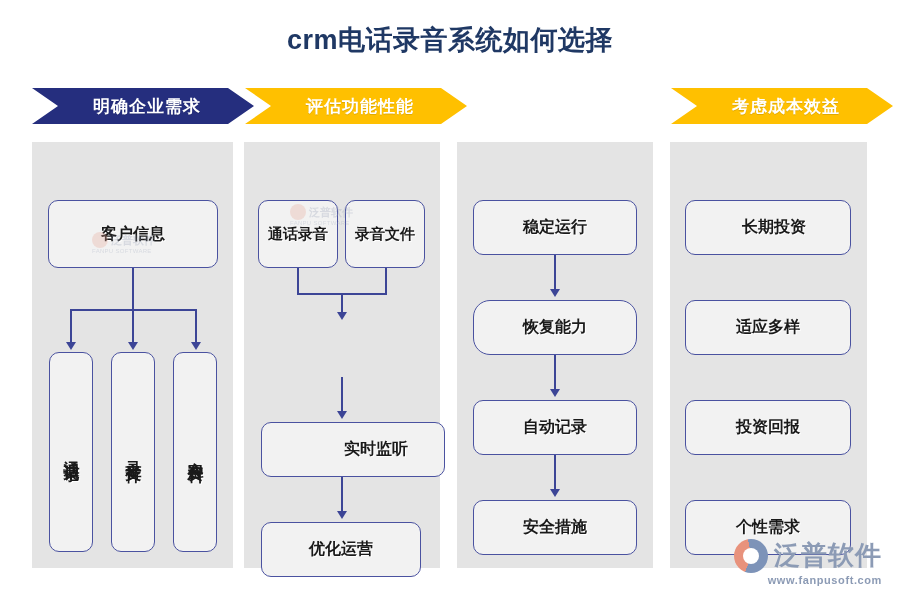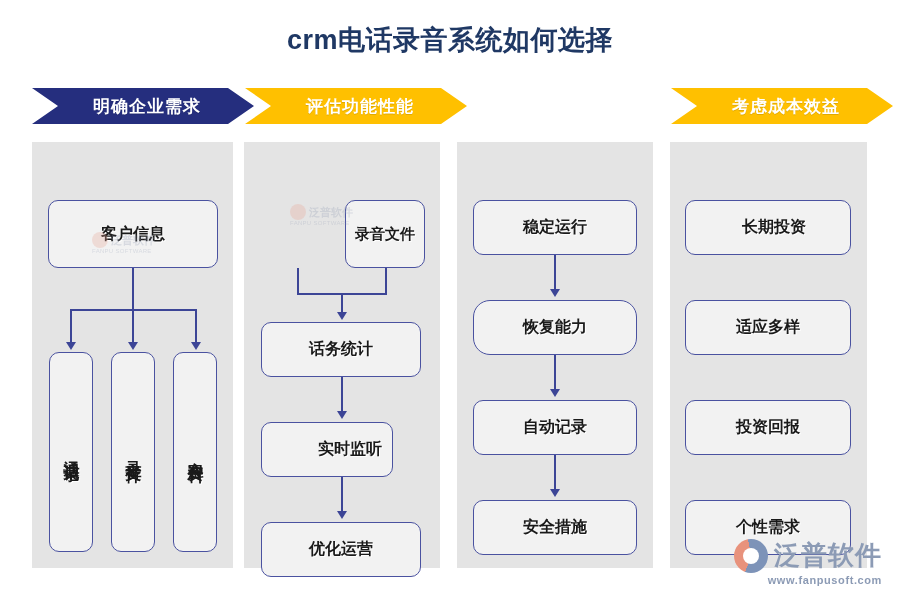--- a/index.html
+++ b/index.html
@@ -106,33 +106,33 @@
   <div class="arw" style="left:66px;top:254px;"></div>
   <div class="arw" style="left:128px;top:254px;"></div>
   <div class="arw" style="left:191px;top:254px;"></div>
 
   <div class="node vert" style="left:49px;top:264px;width:44px;height:200px;">通话记录</div>
   <div class="node vert" style="left:111px;top:264px;width:44px;height:200px;">录音文件</div>
   <div class="node vert" style="left:173px;top:264px;width:44px;height:200px;">客户资料</div>
 
   <div class="panel c2"></div>
 
+  <div class="node tight" style="left:258px;top:112px;width:80px;height:68px;">通话录音</div>
   <div class="node tight" style="left:345px;top:112px;width:80px;height:68px;">录音文件</div>
 
   <div class="ln vln" style="left:297px;top:180px;height:26px;"></div>
   <div class="ln vln" style="left:385px;top:180px;height:26px;"></div>
   <div class="ln hln" style="left:297px;top:205px;width:90px;"></div>
   <div class="ln vln" style="left:341px;top:205px;height:22px;"></div>
   <div class="arw" style="left:337px;top:224px;"></div>
 
-  <div class="node" style="left:261px;top:234px;width:160px;height:55px;">话务统计</div>
   <div class="ln vln" style="left:341px;top:289px;height:36px;"></div>
   <div class="arw" style="left:337px;top:323px;"></div>
 
-  <div class="node" style="left:261px;top:334px;width:132px;height:55px;padding-left:46px;">实时监听</div>
+  <div class="node" style="left:261px;top:334px;width:184px;height:55px;padding-left:46px;">实时监听</div>
   <div class="ln vln" style="left:341px;top:389px;height:36px;"></div>
   <div class="arw" style="left:337px;top:423px;"></div>
 
   <div class="node" style="left:261px;top:434px;width:160px;height:55px;">优化运营</div>
 
   <div class="panel c3"></div>
 
   <div class="node" style="left:473px;top:112px;width:164px;height:55px;">稳定运行</div>
   <div class="ln vln" style="left:554px;top:167px;height:36px;"></div>
   <div class="arw" style="left:550px;top:201px;"></div>

